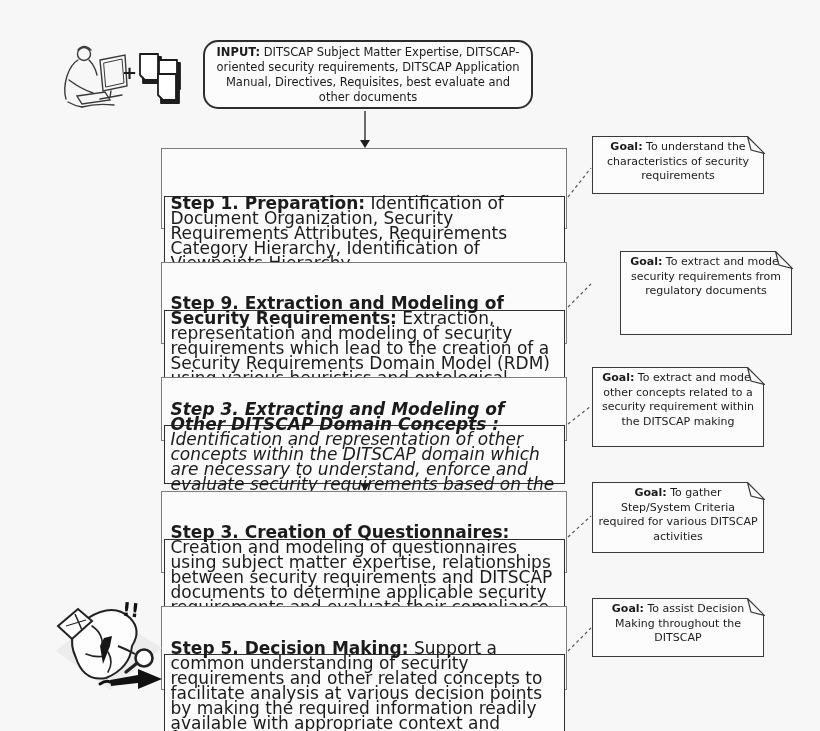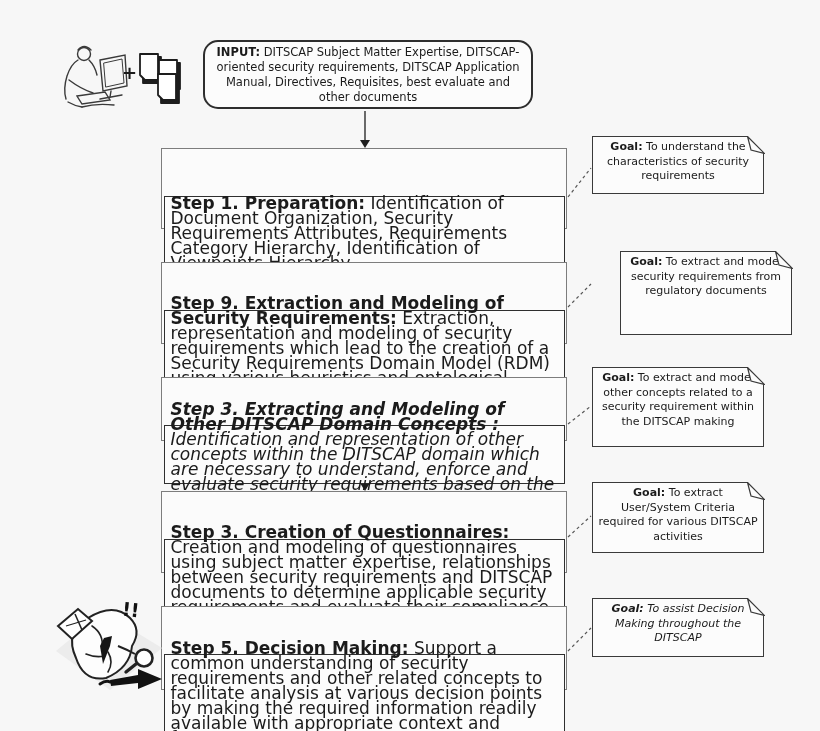--- a/index.html
+++ b/index.html
@@ -154,23 +154,23 @@
       <polygon points="0,0 18,0 18,18" fill="#f7f7f7"></polygon>
       <polygon points="0.5,0.5 17.5,17.5 4,14" fill="#fcfcfc" stroke="#3a3a3a" stroke-width="1.2"></polygon>
     </svg>
     <div><span class="b">Goal:</span><span> To extract and model other concepts related to a security requirement within the DITSCAP making</span></div>
   </div>
   <div class="goal-note" style="top:482px; height:71px;">
     <svg class="fold" width="18" height="18" viewBox="0 0 18 18">
       <polygon points="0,0 18,0 18,18" fill="#f7f7f7"></polygon>
       <polygon points="0.5,0.5 17.5,17.5 4,14" fill="#fcfcfc" stroke="#3a3a3a" stroke-width="1.2"></polygon>
     </svg>
-    <div><span class="b">Goal:</span><span> To extract User/System Criteria required for various DITSCAP activities</span></div>
-  </div>
-  <div class="goal-note" style="top:598px; height:59px;font-style:italic;">
+    <div><span class="b">Goal:</span><span> To gather Step/System Criteria required for various DITSCAP activities</span></div>
+  </div>
+  <div class="goal-note" style="top:598px; height:59px;">
     <svg class="fold" width="18" height="18" viewBox="0 0 18 18">
       <polygon points="0,0 18,0 18,18" fill="#f7f7f7"></polygon>
       <polygon points="0.5,0.5 17.5,17.5 4,14" fill="#fcfcfc" stroke="#3a3a3a" stroke-width="1.2"></polygon>
     </svg>
     <div><span class="b">Goal:</span><span> To assist Decision Making throughout the DITSCAP</span></div>
   </div>
 
   <svg class="clipart" style="left:48px; top:596px;" width="122" height="98" viewBox="0 0 122 98">
     <polygon points="8,55 55,16 114,52 62,94" fill="#ececec"></polygon>
     <g fill="none" stroke="#222" stroke-width="2" stroke-linecap="round">

